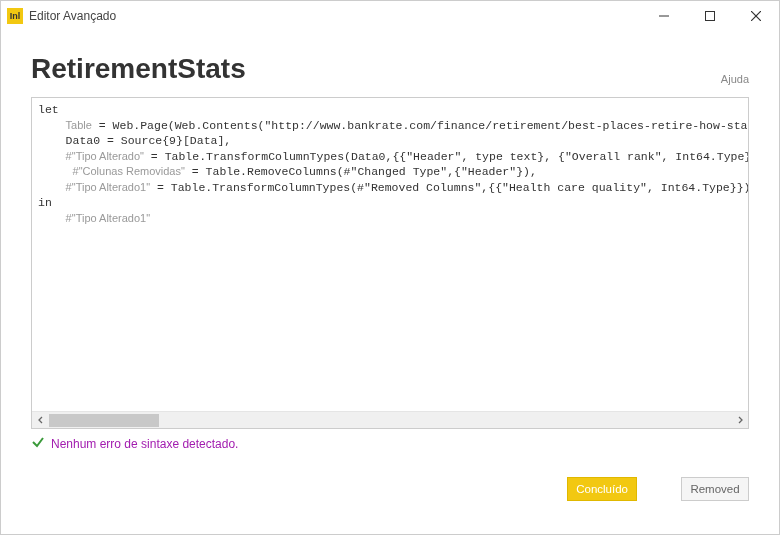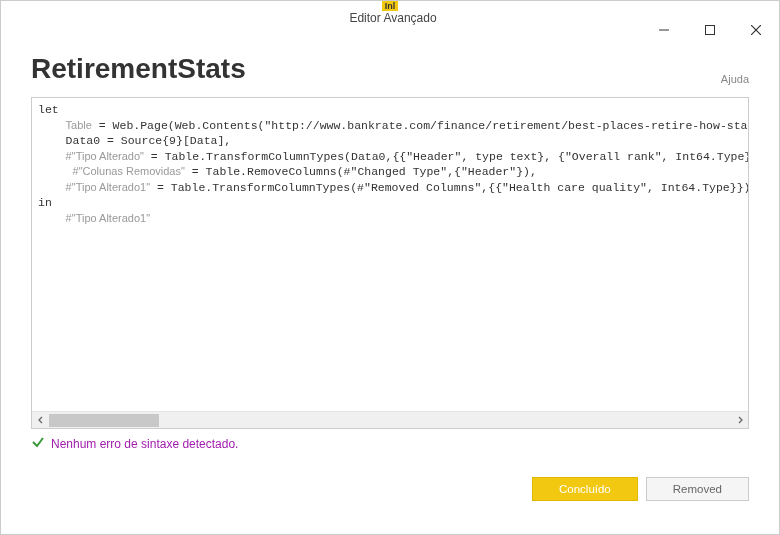--- a/index.html
+++ b/index.html
@@ -14,21 +14,20 @@
       height: 535px;
       overflow: hidden;
       border: 1px solid #ccc;
     }
     .titlebar {
       height: 30px;
       display: flex;
       align-items: center;
       padding-left: 6px;
       background: #fff;
-      flex-direction: column;
     }
     .app-icon {
       width: 16px;
       height: 16px;
       background: #F2C811;
       display: flex;
       align-items: center;
       justify-content: center;
       margin-right: 6px;
     }
@@ -164,21 +163,22 @@
       min-width: 68px;
       height: 24px;
       font-size: 11.5px;
       border: 1px solid #ccc;
       background: #f5f5f5;
       color: #666;
       cursor: pointer;
       display: flex;
       align-items: center;
       justify-content: center;
-      padding: 0 26px;
+      padding: 0 8px;
+      margin-left: 36px;
     }
     .btn.primary {
       background: #F2C811;
       border-color: #E0B800;
       color: #fff;
     }
   </style>
 </head>
 <body>
 

